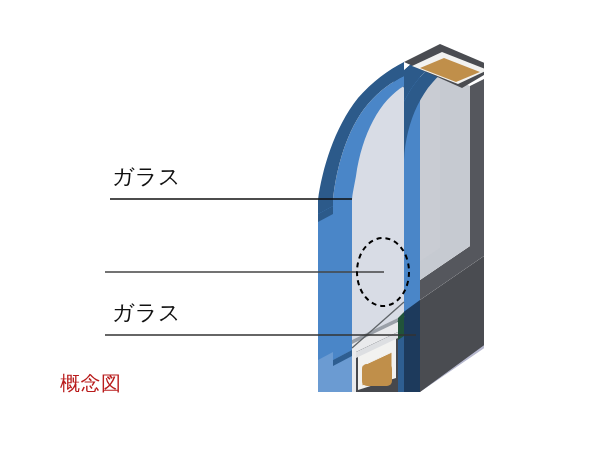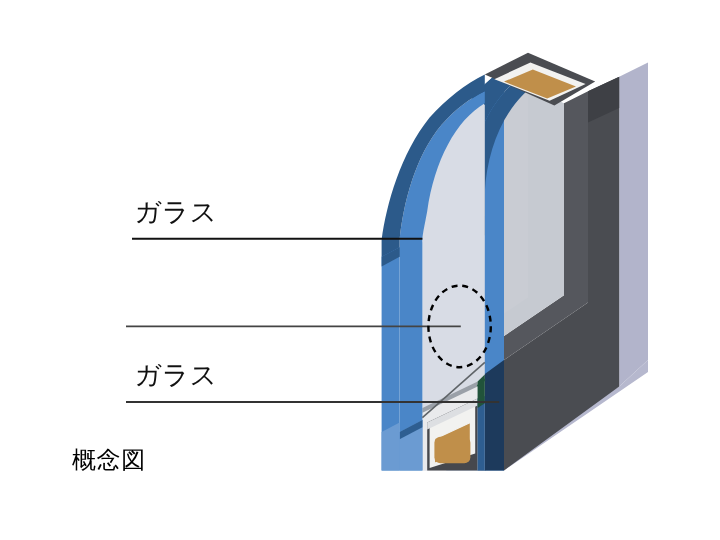--- a/index.html
+++ b/index.html
@@ -2,21 +2,21 @@
 <html><head>
 <meta charset="utf-8">
 <style>
   html, body {
     margin: 0;
     padding: 0;
     background: #ffffff;
   }
   #page {
     position: relative;
-    width: 600px;
+    width: 484px;
     height: 450px;
     background: #ffffff;
     overflow: hidden;
     font-family: "DejaVu Serif", "Liberation Serif", serif;
   }
   #diagram-svg {
     position: absolute;
     left: 0;
     top: 0;
     width: 600px;
@@ -33,21 +33,21 @@
   }
   #label-glass-outer { left: 112px; top: 162px; }
   #label-air-layer   { left: 108px; top: 237px; }
   #label-glass-inner { left: 112px; top: 298px; }
   #caption-note {
     position: absolute;
     left: 60px;
     top: 370px;
     font-family: "DejaVu Serif", "Liberation Serif", serif;
     font-size: 20px;
-    color: #000000;
+    color: #b91c1c;
     white-space: nowrap;
     letter-spacing: 0.5px;
   }
 </style>
 </head>
 <body>
 
 <div id="page">
 
   <svg id="diagram-svg" viewBox="0 0 600 450">

